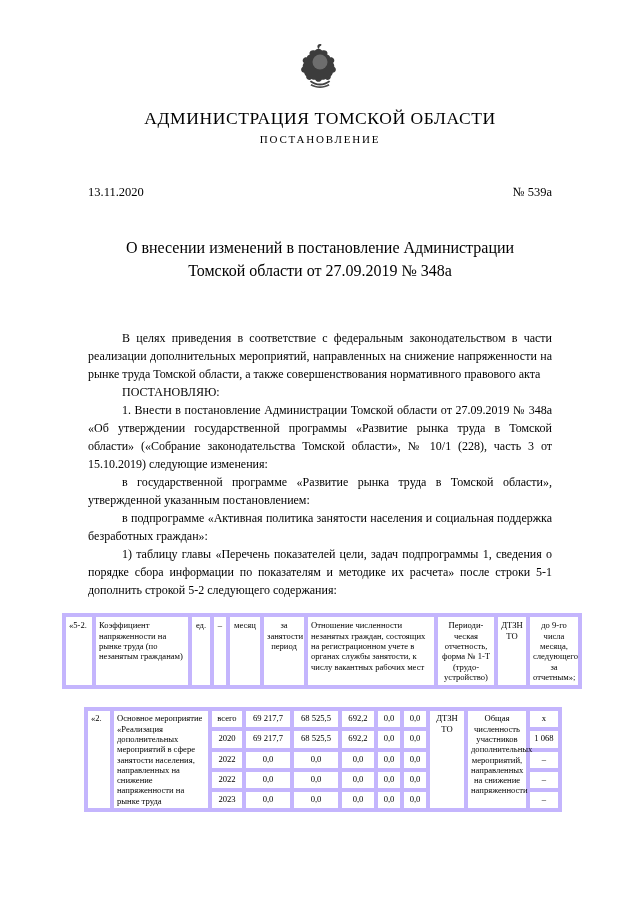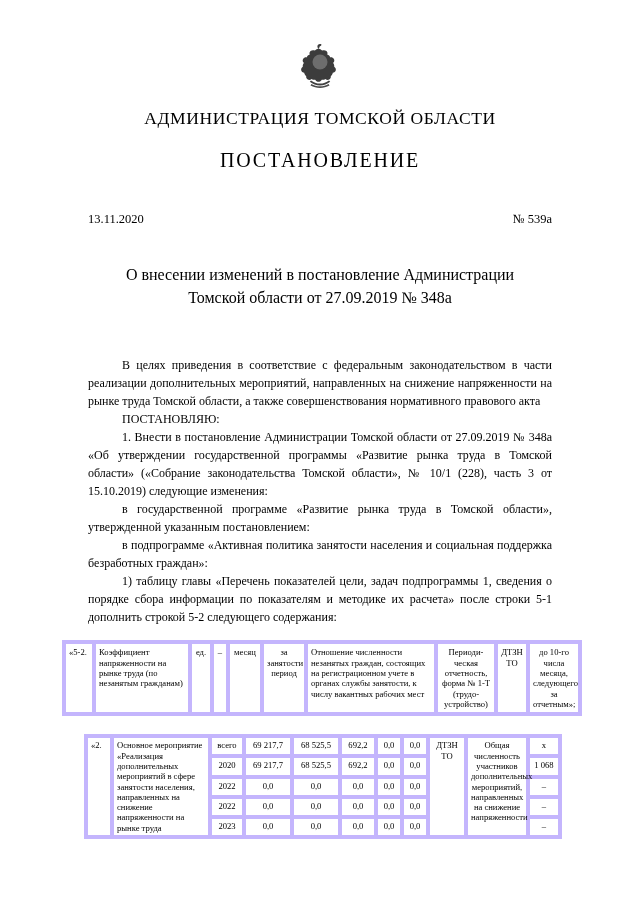--- a/index.html
+++ b/index.html
@@ -34,23 +34,23 @@
   }
   .title {
     text-align: center;
     font-size: 17.5px;
     letter-spacing: 0.6px;
     margin-top: 14px;
     font-weight: normal;
   }
   .subtitle {
     text-align: center;
-    font-size: 20px;
+    font-size: 11px;
     letter-spacing: 1.8px;
-    margin-top: 20px;
+    margin-top: 4px;
   }
   .meta-row {
     margin-top: 40px;
     padding: 0 88px 0 88px;
     display: flex;
     justify-content: space-between;
     font-size: 12.5px;
   }
   .doc-subject {
     margin-top: 36px;
@@ -169,21 +169,21 @@
           <tr>
         <td class="c-left">«5-2.</td>
         <td class="c-left">Коэффициент напряженности на рынке труда (по незанятым гражданам)</td>
         <td class="c-center">ед.</td>
         <td class="c-center">–</td>
         <td class="c-center">месяц</td>
         <td class="c-center">за занятости период</td>
         <td class="c-left">Отношение численности незанятых граждан, состоящих на регистрационном учете в органах службы занятости, к числу вакантных рабочих мест</td>
         <td class="c-center">Периоди-ческая отчетность, форма № 1-Т (трудо-устройство)</td>
         <td class="c-center">ДТЗН ТО</td>
-        <td class="c-center">до 10-го числа месяца, следующего за отчетным»;</td>
+        <td class="c-center">до 9-го числа месяца, следующего за отчетным»;</td>
       </tr>
     </tbody>
       </table>
   </div>
 
 
   <div class="tbl2-wrap">
     <table class="t t2">
       <colgroup>
         <col style="width:26px">

